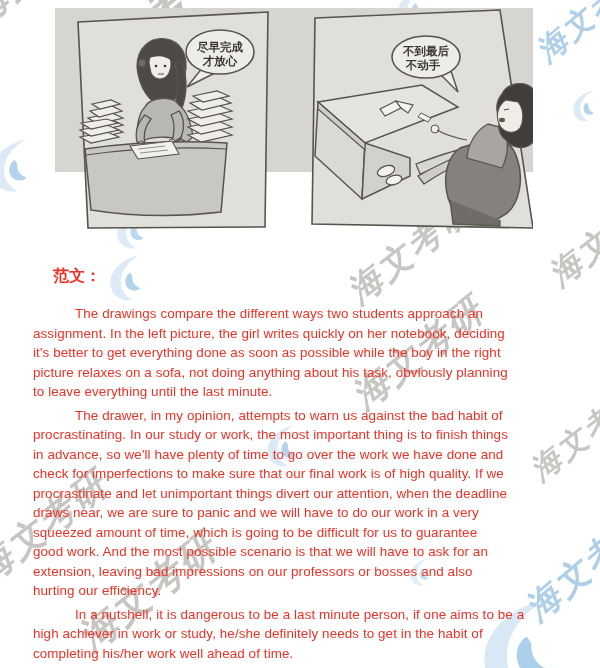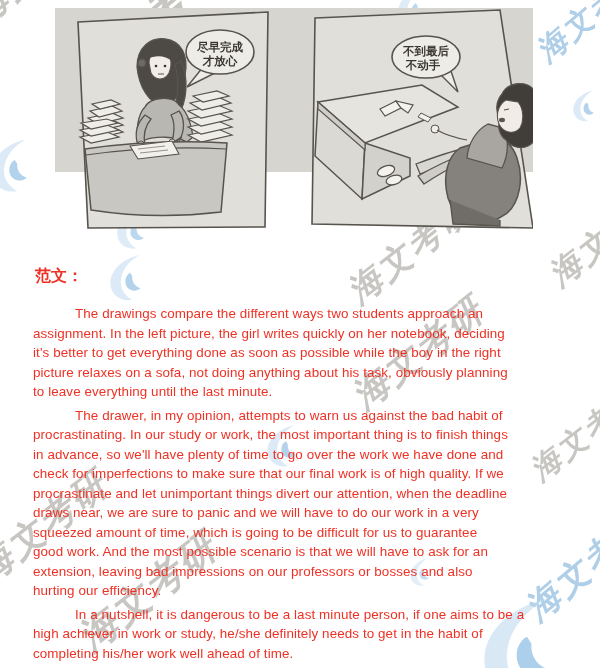--- a/index.html
+++ b/index.html
@@ -29,21 +29,21 @@
   .wm-gray{ color:#b4b1ad; opacity:.72; }
   .wm-blue{ color:#9cc2e2; opacity:.8; }
   .wm-swoosh{ position:absolute; pointer-events:none; }
   .sw-light{ fill:#b9d6ee; }
   .sw-mid{ fill:#6aa9db; }
   
   .essay{
     position:absolute; left:33px; top:266px; width:526px; color:#ee3124;
   }
   .essay-heading{
-    margin:0 0 17px 2px; font-size:16px; font-weight:bold;
+    margin:0 0 17px 20px; font-size:16px; font-weight:bold;
     font-family:"DejaVu Sans", sans-serif;
   }
   .para{
     margin:2px 0 4px 0; font-size:13.4px; line-height:19.5px;
     white-space:pre-line; text-indent:42px; letter-spacing:0.1px;
   }
 </style>
 </head>
 <body>
 

